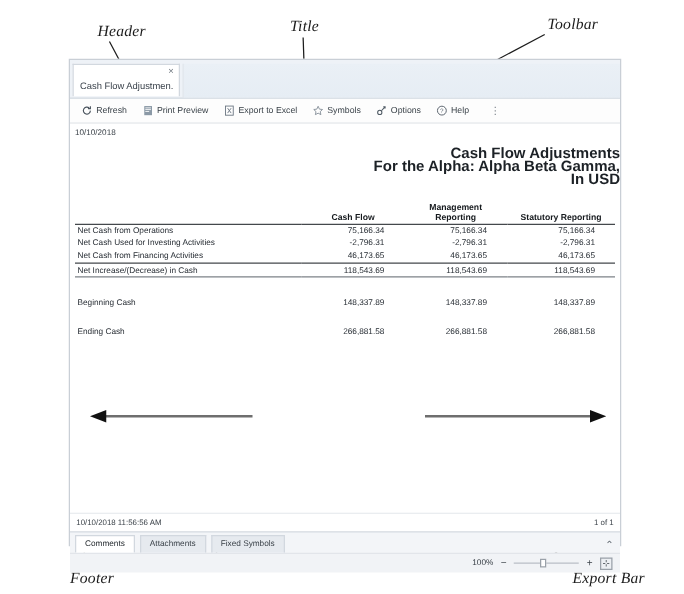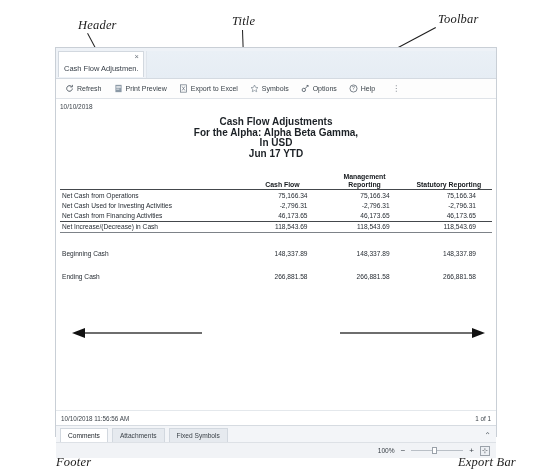--- a/index.html
+++ b/index.html
@@ -129,22 +129,22 @@
     overflow: hidden;
   }
   .rpt-date {
     position: absolute;
     left: 4px; top: 4px;
     font-size: 6.5px;
     color: #3b4249;
   }
   .rpt-title {
     margin: 18px auto 0 auto;
-    text-align: center;
-    font-size: 10px;
+    text-align: right;
+    font-size: 12px;
     font-weight: bold;
     color: #1c2126;
     line-height: 10.5px;
     width: 100%;
   }
   .rpt-table {
     margin: 14px 4px 0 4px;
     width: calc(100% - 8px);
     border-collapse: collapse;
     font-size: 6.6px;
@@ -380,21 +380,20 @@
       <div class="tb-more">⋮</div>
     </div>
 
     <div class="canvas">
       <div class="rpt-date">10/10/2018</div>
 
       <div class="rpt-title">
         <div>Cash Flow Adjustments</div>
         <div>For the Alpha: Alpha Beta Gamma,</div>
         <div>In USD</div>
-        <div>Jun 17 YTD</div>
       </div>
 
       <table class="rpt-table">
         <colgroup>
           <col style="width:42%">
             <col style="width:19%">
             <col style="width:19%">
             <col style="width:20%">
         </colgroup>
         <thead>

